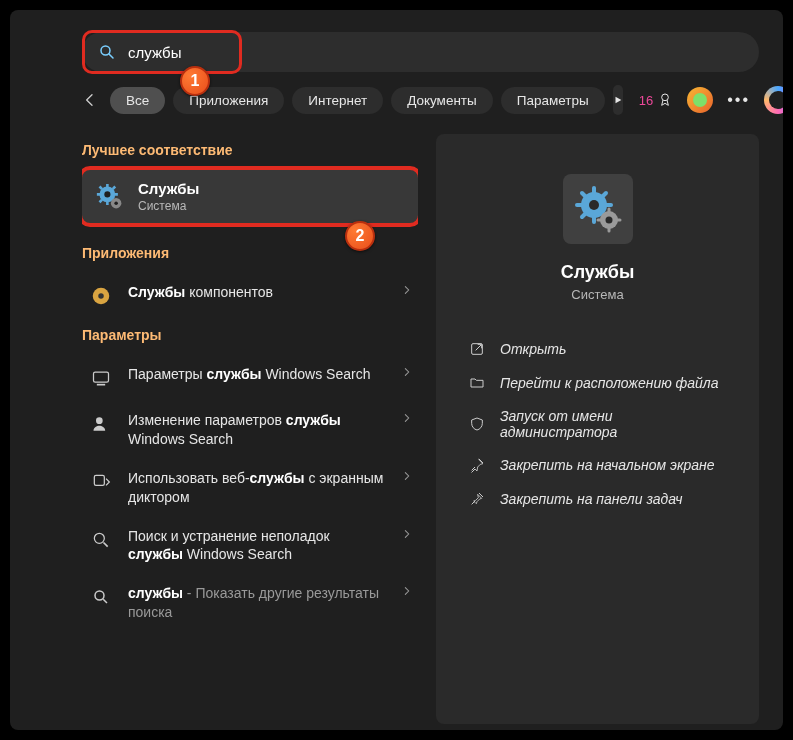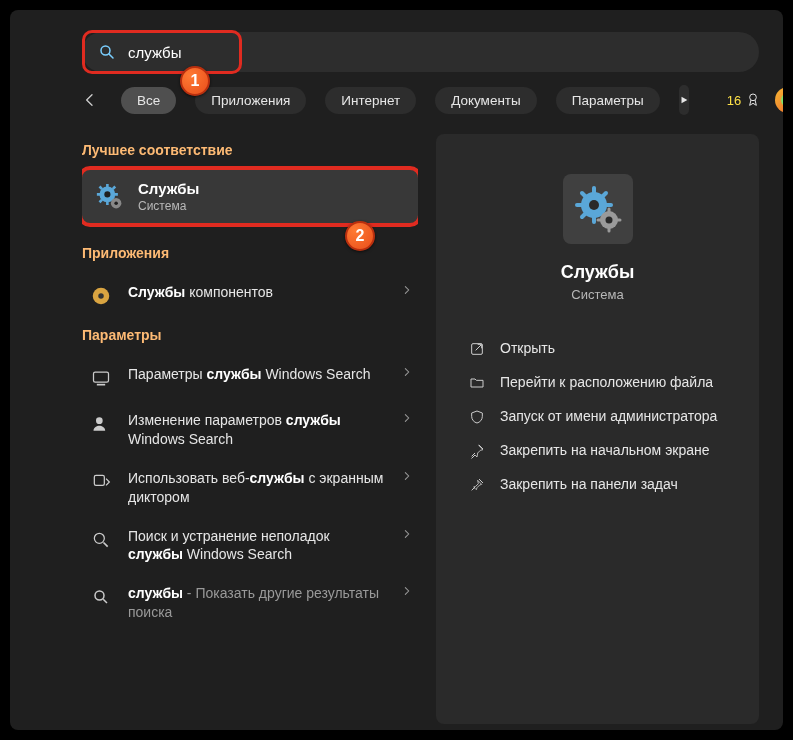--- a/index.html
+++ b/index.html
@@ -67,21 +67,21 @@
     z-index: 10;
     box-shadow: 0 1px 3px rgba(0,0,0,.6);
   }
   .badge1 { top: 56px; left: 170px; }
   .badge2 { top: 211px; left: 335px; }
   
   .tabs-row {
     display: flex;
     align-items: center;
     padding: 12px 24px 18px 24px;
-    gap: 19px;
+    gap: 8px;
   }
   .back-arrow {
     width: 32px; height: 32px;
     display:flex; align-items:center; justify-content:center;
     color:#ccc; cursor:pointer;
     margin-right: 4px;
   }
   .tab {
     background: #2d2d2d;
     border-radius: 16px;
@@ -95,21 +95,21 @@
   .tab-more {
     width: 34px; height: 30px;
     display:flex; align-items:center; justify-content:center;
     background:#2d2d2d;
     border-radius:15px;
     cursor:pointer;
     color:#e6e6e6;
   }
   .spacer { flex: 1; }
   .header-right { display:flex; align-items:center; gap:14px; }
-  .points { display:flex; align-items:center; gap:4px; font-size:13px; color:#fde047;}
+  .points { display:flex; align-items:center; gap:4px; font-size:13px; color:#ec4899;}
   .medal-icon { width:16px; height:16px; }
   .avatar {
     width: 26px; height:26px; border-radius:50%;
     background: linear-gradient(135deg,#f7b733,#e8622c);
     display:flex; align-items:center; justify-content:center;
     overflow:hidden;
   }
   .avatar-inner { width:14px; height:14px; border-radius:50%; background:#7de06a;}
   .more-dots { color:#e6e6e6; cursor:pointer; font-size:16px; letter-spacing:2px;}
   .copilot {
@@ -186,26 +186,27 @@
   .panel-icon-wrap {
     width:70px; height:70px;
     background: #404040;
     border-radius:8px;
     margin: 10px auto 18px auto;
     display:flex; align-items:center; justify-content:center;
   }
   .panel-title { text-align:center; font-size:18px; font-weight:600; margin-bottom:4px;}
   .panel-sub { text-align:center; font-size:13px; color:#b8b8b8; margin-bottom:30px;}
   .action-row {
-    display:flex; align-items:flex-start; gap:14px;
+    display:flex; align-items:center; gap:14px;
     padding:8px 4px;
     font-size:14px;
     color:#e6e6e6;
     cursor:pointer;
     border-radius:4px;
+    font-style:italic;
   }
   .action-icon { width:18px; height:18px; display:flex; align-items:center; justify-content:center; color:#ccc; flex-shrink:0;}
 </style>
 </head>
 <body>
 
 <div class="window">
 
   <div class="search-wrap">
     <div class="search-highlight"></div>

